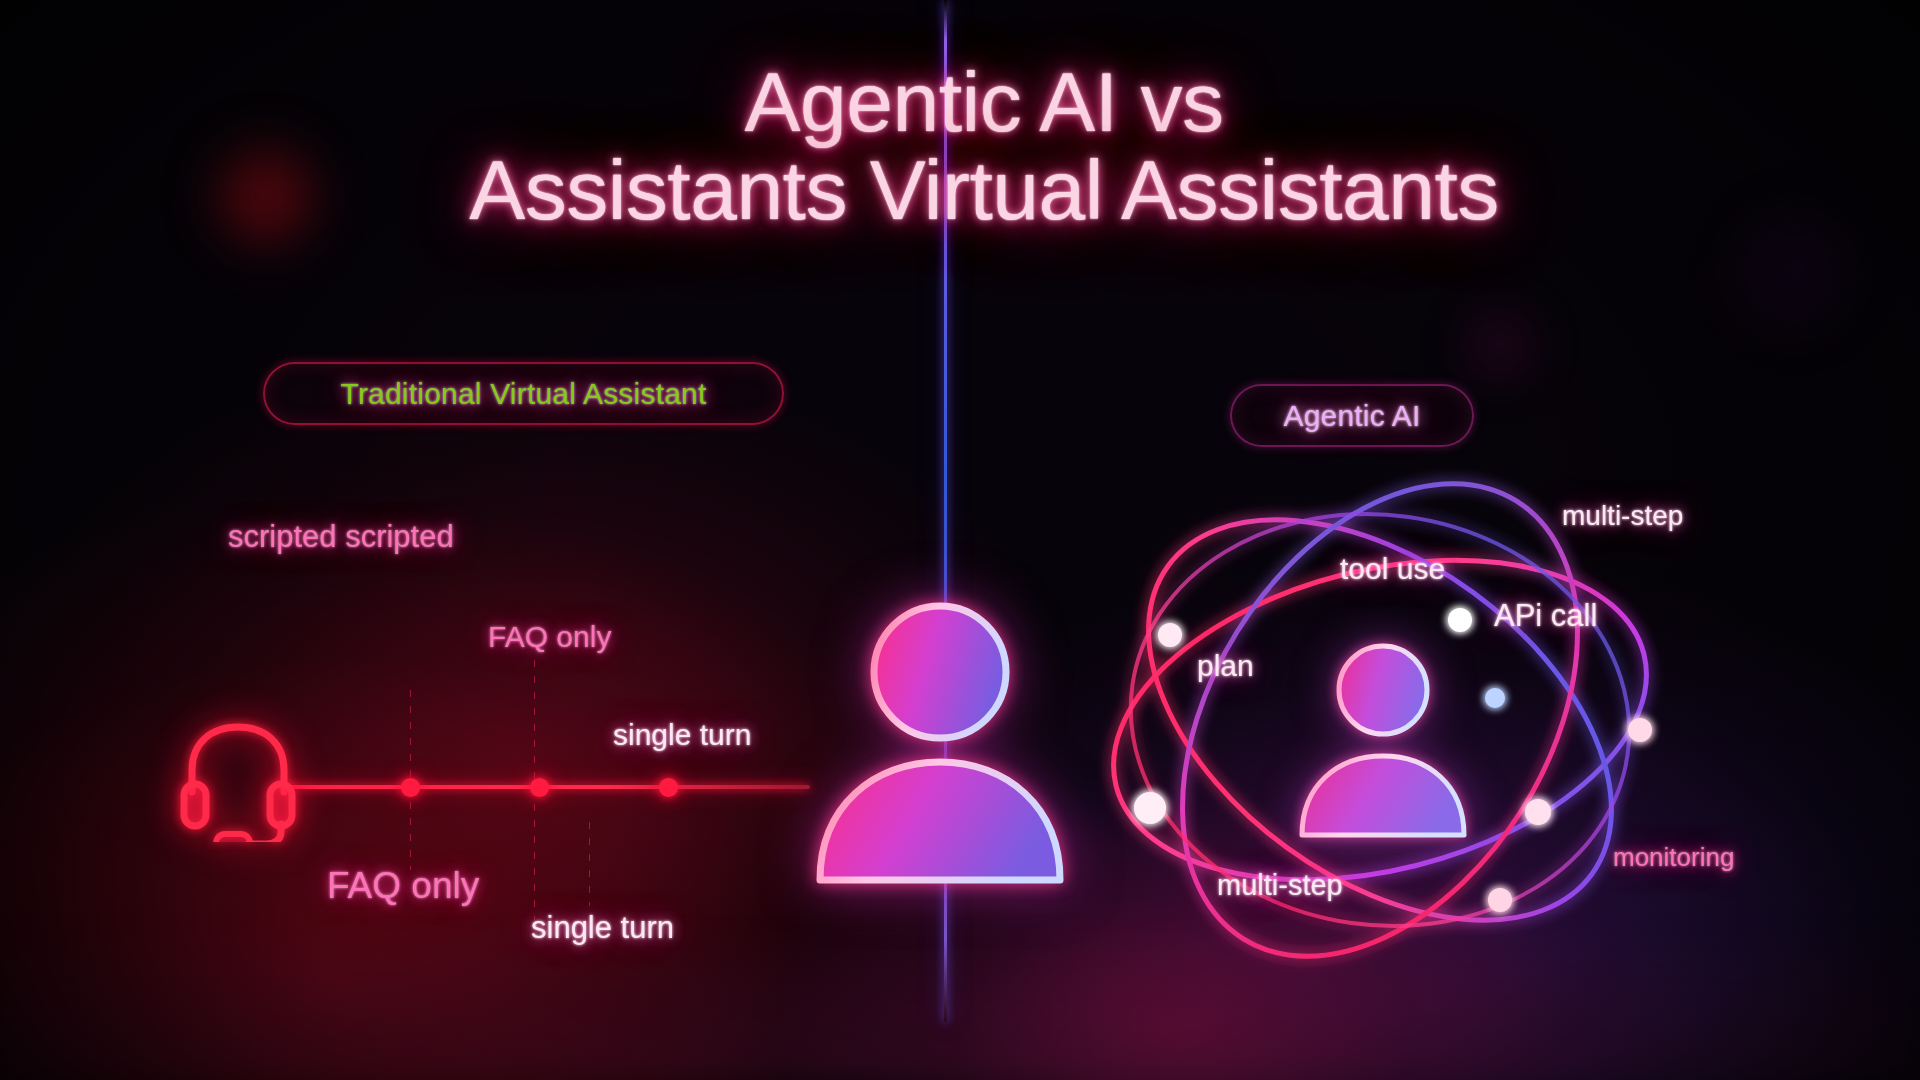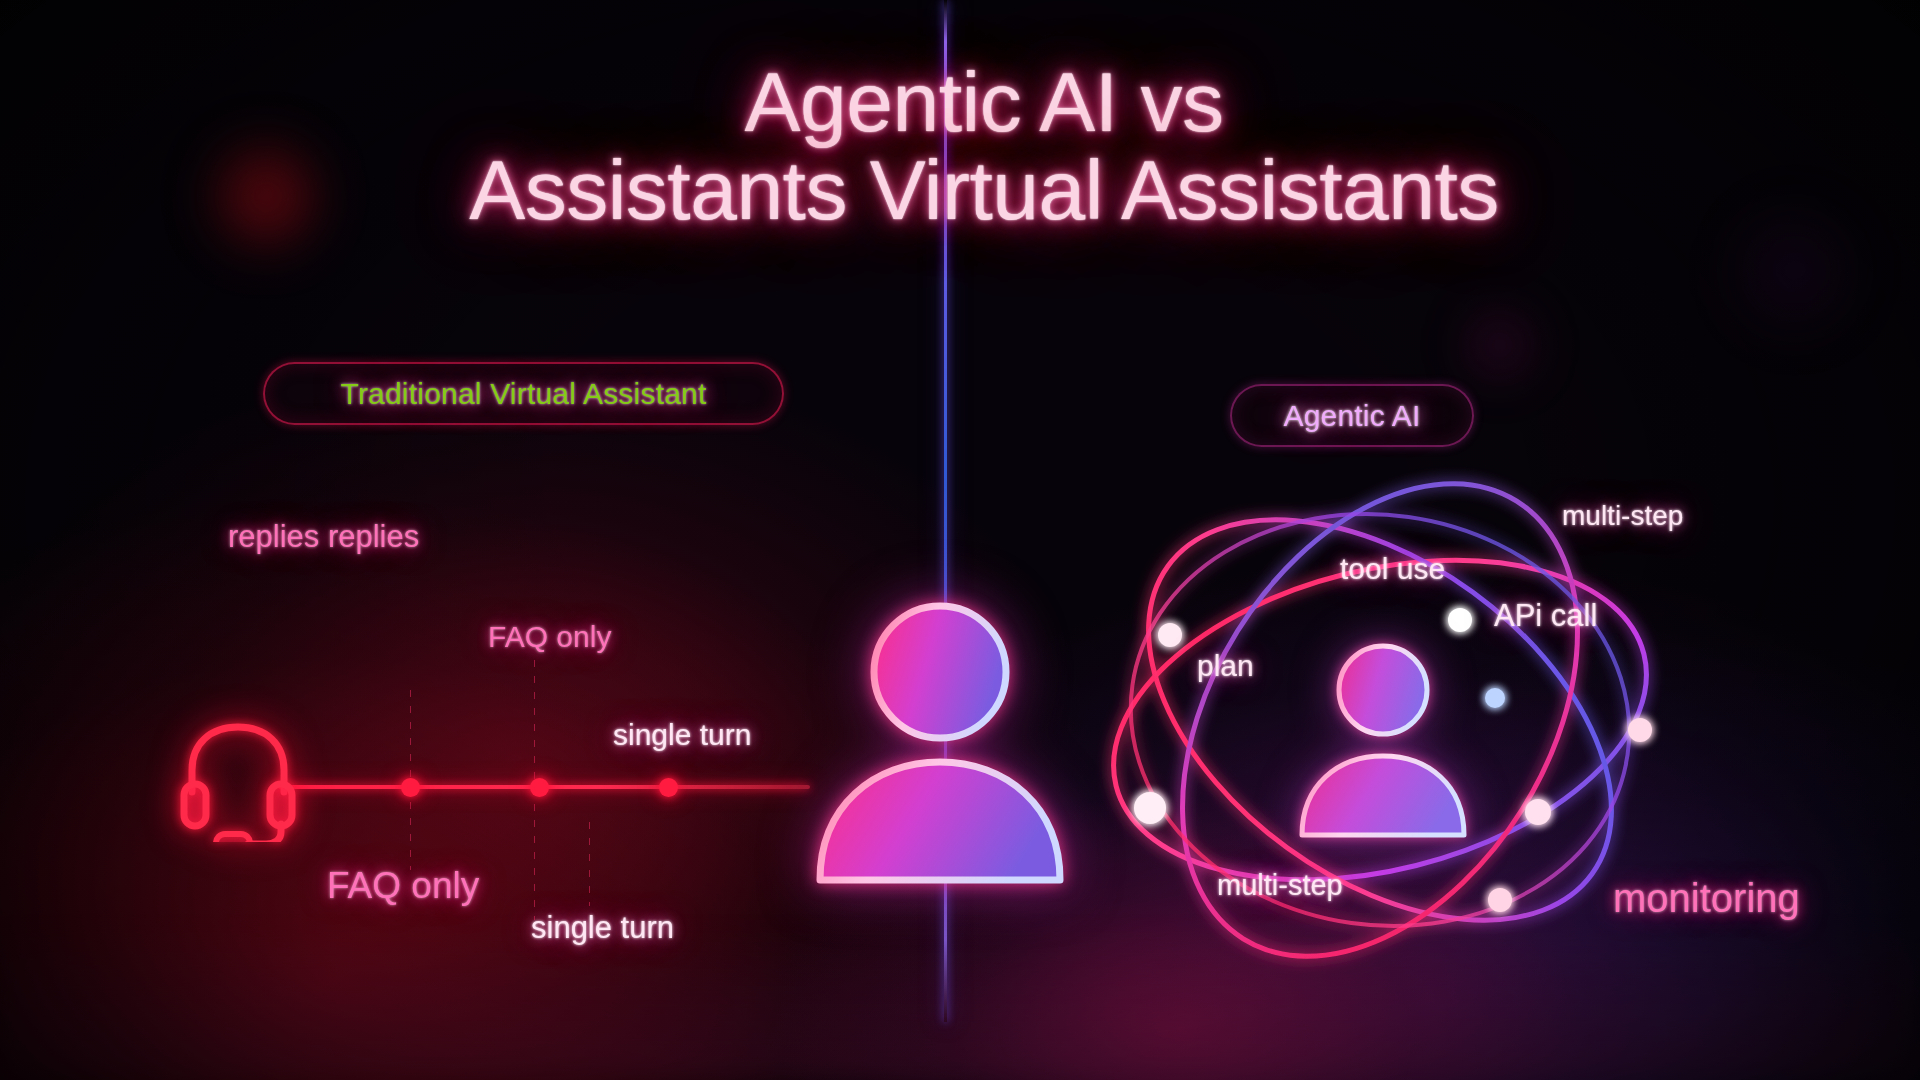--- a/index.html
+++ b/index.html
@@ -206,21 +206,21 @@
   #person-atom { position:absolute; left:1288px; top:638px; width:190px; height:200px; }
   #person-atom svg { width:100%; height:100%;
     filter:drop-shadow(0 0 6px rgba(255,80,170,0.7)) drop-shadow(0 0 20px rgba(190,60,200,0.5)); }
 
   
   #lbl-tooluse    { left:1340px; top:552px; font-size:30px; }
   #lbl-multistep1 { left:1562px; top:500px; font-size:28px; }
   #lbl-apicall    { left:1494px; top:598px; font-size:31px; }
   #lbl-plan       { left:1197px; top:649px; font-size:30px; }
   #lbl-multistep2 { left:1217px; top:869px; font-size:29px; }
-  #lbl-monitoring { left:1613px; top:876px; font-size:40px; }
+  #lbl-monitoring { left:1613px; top:842px; font-size:26px; }
 
   .atom-label { position:absolute; white-space:nowrap; }
 </style>
 </head>
 <body>
 
 <div id="stage">
 
   <div class="bg bg-left-red"></div>
   <div class="bg bg-left-mid"></div>
@@ -240,21 +240,21 @@
     <span class="line">Assistants Virtual Assistants</span>
   </h1>
 
   <div class="pill" id="pill-traditional">
     <span>Traditional Virtual Assistant</span>
   </div>
   <div class="pill" id="pill-agentic">
     <span>Agentic AI</span>
   </div>
 
-  <div class="lbl pink" id="lbl-scripted">replies replies</div>
+  <div class="lbl pink" id="lbl-scripted">scripted scripted</div>
   <div class="lbl pink" id="lbl-faq-top">FAQ only</div>
   <div class="lbl white" id="lbl-single-top">single turn</div>
   <div class="lbl pink" id="lbl-faq-bottom">FAQ only</div>
   <div class="lbl white" id="lbl-single-bot">single turn</div>
 
   <div class="dash" id="dash-1"></div>
   <div class="dash" id="dash-2"></div>
   <div class="dash" id="dash-3"></div>
 
   <div id="timeline-line"></div>

